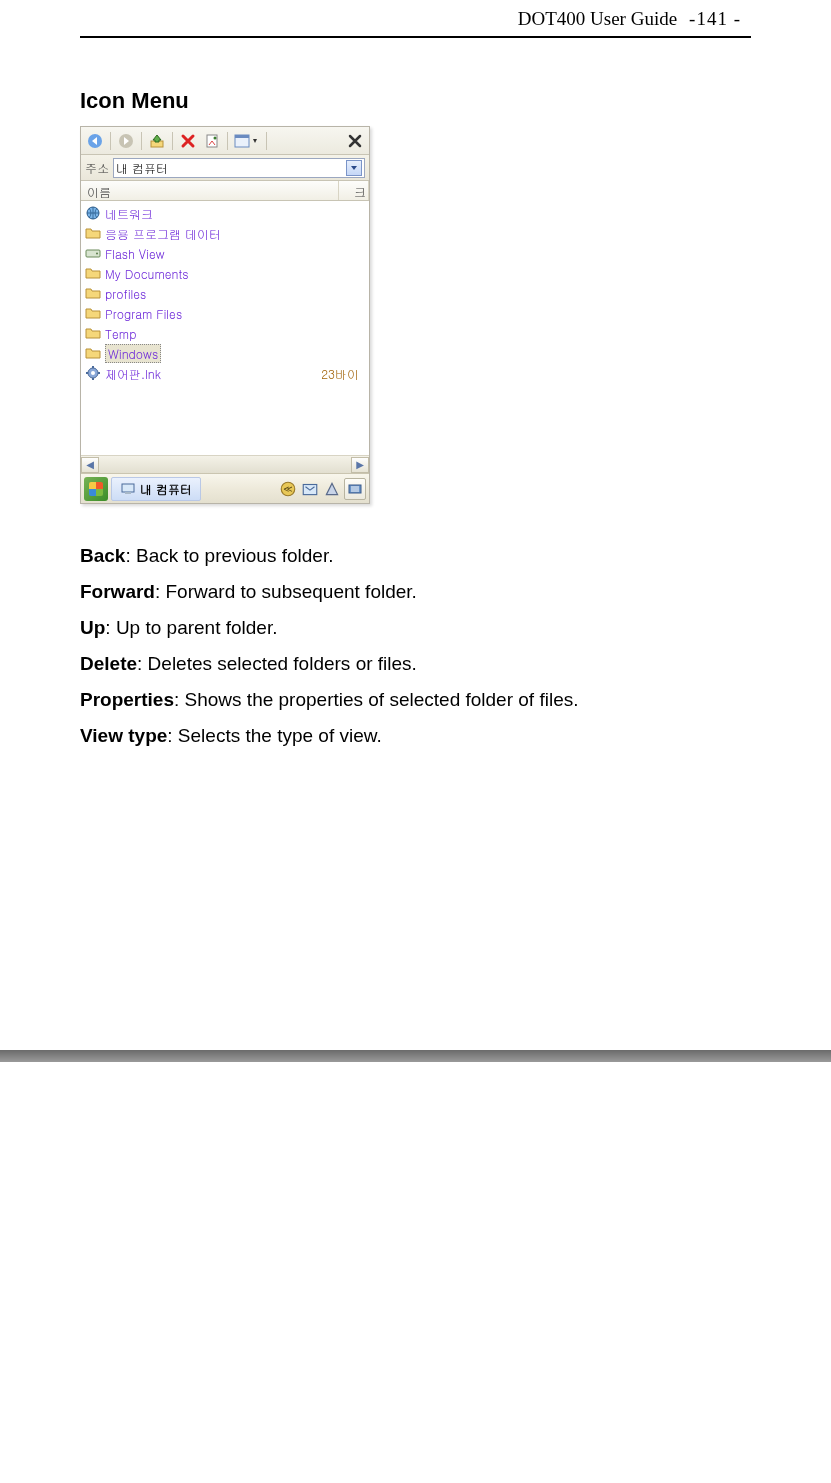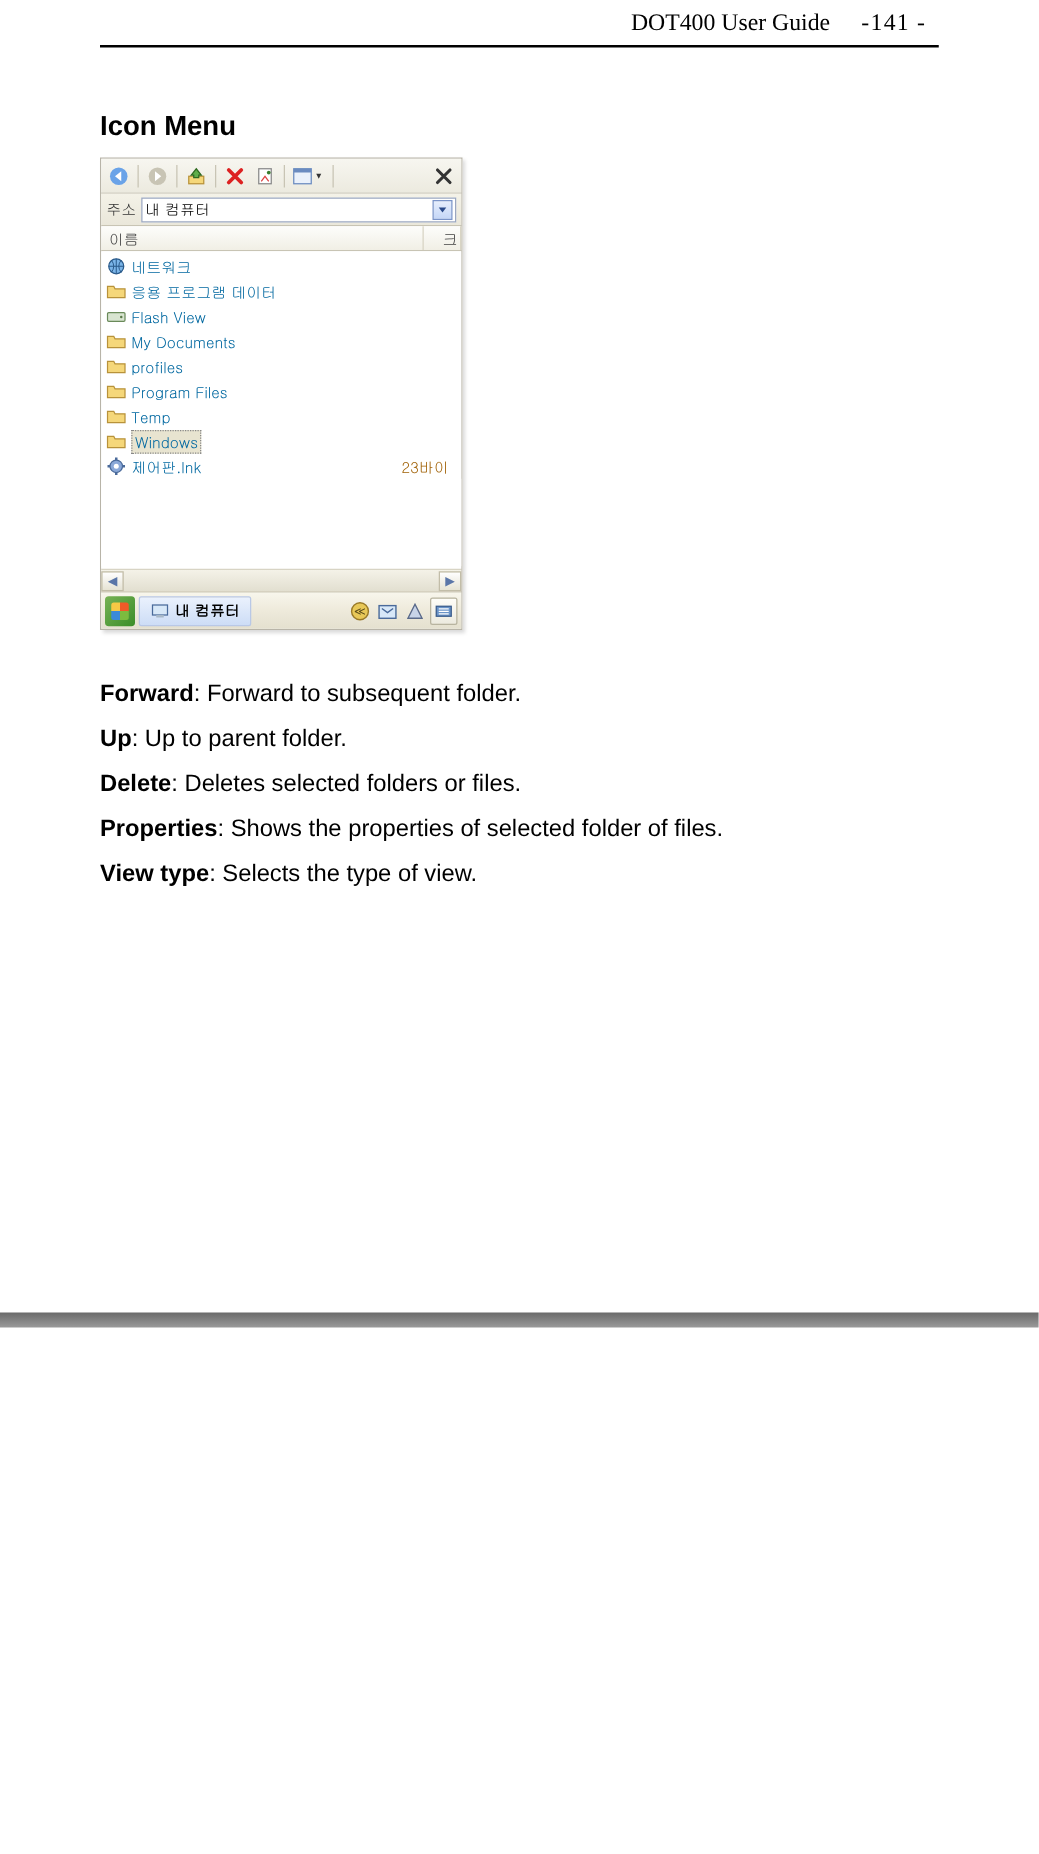--- a/index.html
+++ b/index.html
@@ -1,40 +1,40 @@
 <!DOCTYPE html>
 <html><head>
 <meta charset="utf-8">
 <style>
   * { box-sizing: border-box; margin: 0; padding: 0; }
   html, body { width: 831px; height: 1483px; background: #fff; font-family: Verdana, Arial, sans-serif; color: #000; }
   .page { width: 831px; height: 1062px; position: relative; padding: 0; }
   .header { display: flex; justify-content: flex-end; align-items: baseline; padding: 8px 90px 6px 0; font-family: "Times New Roman", serif; }
   .header .title { font-size: 19px; margin-right: 12px; }
-  .header .pagenum { font-size: 19px; letter-spacing: 1px; margin-left: 13px; }
+  .header .pagenum { font-size: 19px; letter-spacing: 1px; }
   .rule { height: 2px; background: #000; margin: 0 80px 0 80px; }
   .content { padding: 50px 80px 0 80px; }
   h2.section { font-size: 22px; font-weight: bold; margin-bottom: 12px; }
   .screenshot { width: 290px; border: 1px solid #b8b4a8; box-shadow: 2px 2px 3px rgba(0,0,0,0.15); margin-bottom: 34px; }
   
   .toolbar { background: linear-gradient(#f7f6f0,#eceadf); border-bottom: 1px solid #c8c4b4; display:flex; align-items:center; padding:2px 3px; gap:2px; height:28px; }
   .toolbar .sep { width:1px; height:18px; background:#c8c4b4; margin:0 2px; }
   .tbtn { width:22px; height:22px; display:flex; align-items:center; justify-content:center; border:1px solid transparent; border-radius:2px; }
   .tbtn svg { display:block; }
   .tright { margin-left:auto; }
   .addrbar { background: linear-gradient(#f4f2e8,#eae7da); border-bottom:1px solid #c8c4b4; display:flex; align-items:center; padding:2px 4px; gap:4px; height:26px; }
   .addrbar .lbl { font-size:12px; color:#333; font-family: Gulim, "Malgun Gothic", sans-serif; }
   .addrfield { flex:1; display:flex; align-items:center; background:#fff; border:1px solid #9ba7c0; height:20px; padding:0 2px; }
   .addrfield .txt { flex:1; font-size:12px; font-family: Gulim, "Malgun Gothic", sans-serif; }
   .addrfield .dd { width:16px; height:16px; display:flex; align-items:center; justify-content:center; background:linear-gradient(#e6eefc,#c5d7f7); border:1px solid #7a94c8; }
   .colhead { background:linear-gradient(#fdfdfb,#f1efe5); border-bottom:1px solid #c8c4b4; display:flex; height:20px; }
   .colhead div { font-size:12px; font-family: Gulim, "Malgun Gothic", sans-serif; padding:2px 6px; border-right:1px solid #d8d4c4; color:#444; }
   .filelist { background:#fff; min-height:190px; padding:2px 0; }
   .row { display:flex; align-items:center; height:20px; padding:0 4px; gap:4px; }
-  .row .fname { font-size:12px; font-family: Gulim, "Malgun Gothic", sans-serif; color:#0369a1; white-space:nowrap; }
+  .row .fname { font-size:12px; font-family: Gulim, "Malgun Gothic", sans-serif; color:#6d28d9; white-space:nowrap; }
   .row .fsize { margin-left:auto; margin-right:6px; font-size:12px; font-family: Gulim, "Malgun Gothic", sans-serif; color:#a16207; }
   .row.selected .fname { background:#e8e4d0; border:1px dotted #888; padding:0 2px; }
   .ico { width:16px; height:16px; flex:0 0 16px; }
   .blank { height:70px; background:#fff; }
   .hscroll { height:18px; background:linear-gradient(#f4f2e8,#e2dfd0); display:flex; align-items:center; border-top:1px solid #d8d4c4; }
   .hscroll .arrow { width:18px; height:16px; background:linear-gradient(#fefefe,#e6e3d4); border:1px solid #c2bda8; display:flex; align-items:center; justify-content:center; font-size:10px; color:#5a76a8; }
   .hscroll .track { flex:1; height:16px; }
   .taskbar { height:30px; background:linear-gradient(#f8f6ec 0%, #eeeadb 50%, #e4e0cf 100%); border-top:1px solid #cac5b0; display:flex; align-items:center; padding:0 3px; gap:3px; }
   .startbtn { width:24px; height:24px; border-radius:3px; background:linear-gradient(135deg,#77b255,#3a8d28); display:flex; align-items:center; justify-content:center; }
   .startbtn .flag { width:14px; height:14px; background:
@@ -236,20 +236,21 @@
               <rect x="1" y="3" width="12" height="8" fill="#6a94c8" stroke="#3a5a8a"></rect>
               <line x1="3" y1="5" x2="11" y2="5" stroke="#fff"></line>
               <line x1="3" y1="7" x2="11" y2="7" stroke="#fff"></line>
               <line x1="3" y1="9" x2="11" y2="9" stroke="#fff"></line>
             </svg>
       </div>
     </div>
   </div>
 
   <div class="defs">
+    <p><b>Back</b><span>: Back to previous folder.</span></p>
     <p><b>Forward</b><span>: Forward to subsequent folder.</span></p>
     <p><b>Up</b><span>: Up to parent folder.</span></p>
     <p><b>Delete</b><span>: Deletes selected folders or files.</span></p>
     <p><b>Properties</b><span>: Shows the properties of selected folder of files.</span></p>
     <p><b>View type</b><span>: Selects the type of view.</span></p>
   </div>
 </div>
 
 <div class="footer-bar"></div>
 

